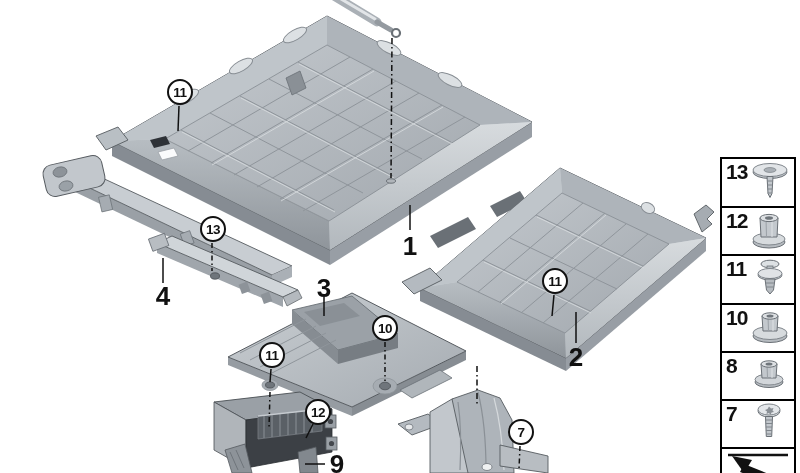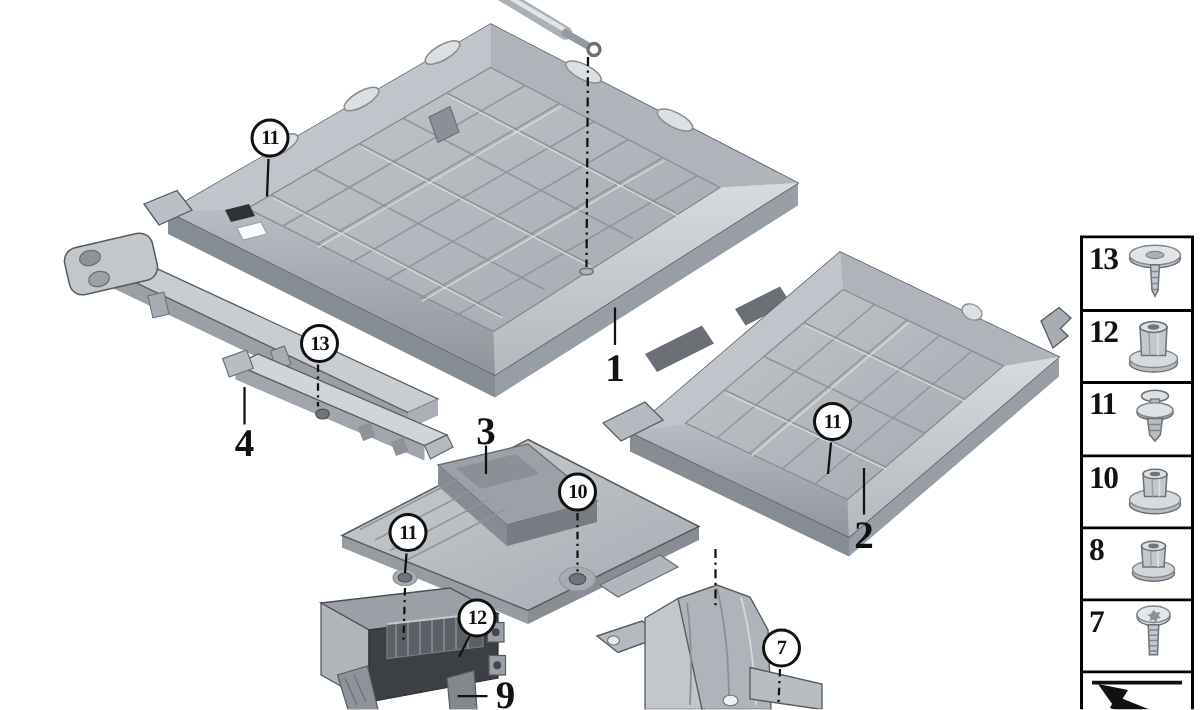--- a/index.html
+++ b/index.html
@@ -1,18 +1,18 @@
 <!DOCTYPE html>
 <html><head>
 <meta charset="utf-8">
 <style>
   html,body{margin:0;padding:0;background:#fff;}
   .canvas{
     position:relative;width:800px;height:473px;background:#fff;overflow:hidden;
-    font-family:Liberation Serif, serif;
+    font-family:Liberation Sans, sans-serif;
   }
   .art{position:absolute;left:0;top:0;}
   .callout{
     position:absolute;width:26px;height:26px;border:2px solid #111;border-radius:50%;
     background:#fff;box-sizing:border-box;display:flex;align-items:center;justify-content:center;
     font-size:13.5px;font-weight:bold;color:#111;letter-spacing:-0.5px;z-index:5;cursor:pointer;
   }
   .plabel{
     position:absolute;width:34px;height:28px;text-align:center;font-size:26px;font-weight:bold;
     color:#111;line-height:28px;z-index:5;cursor:pointer;

